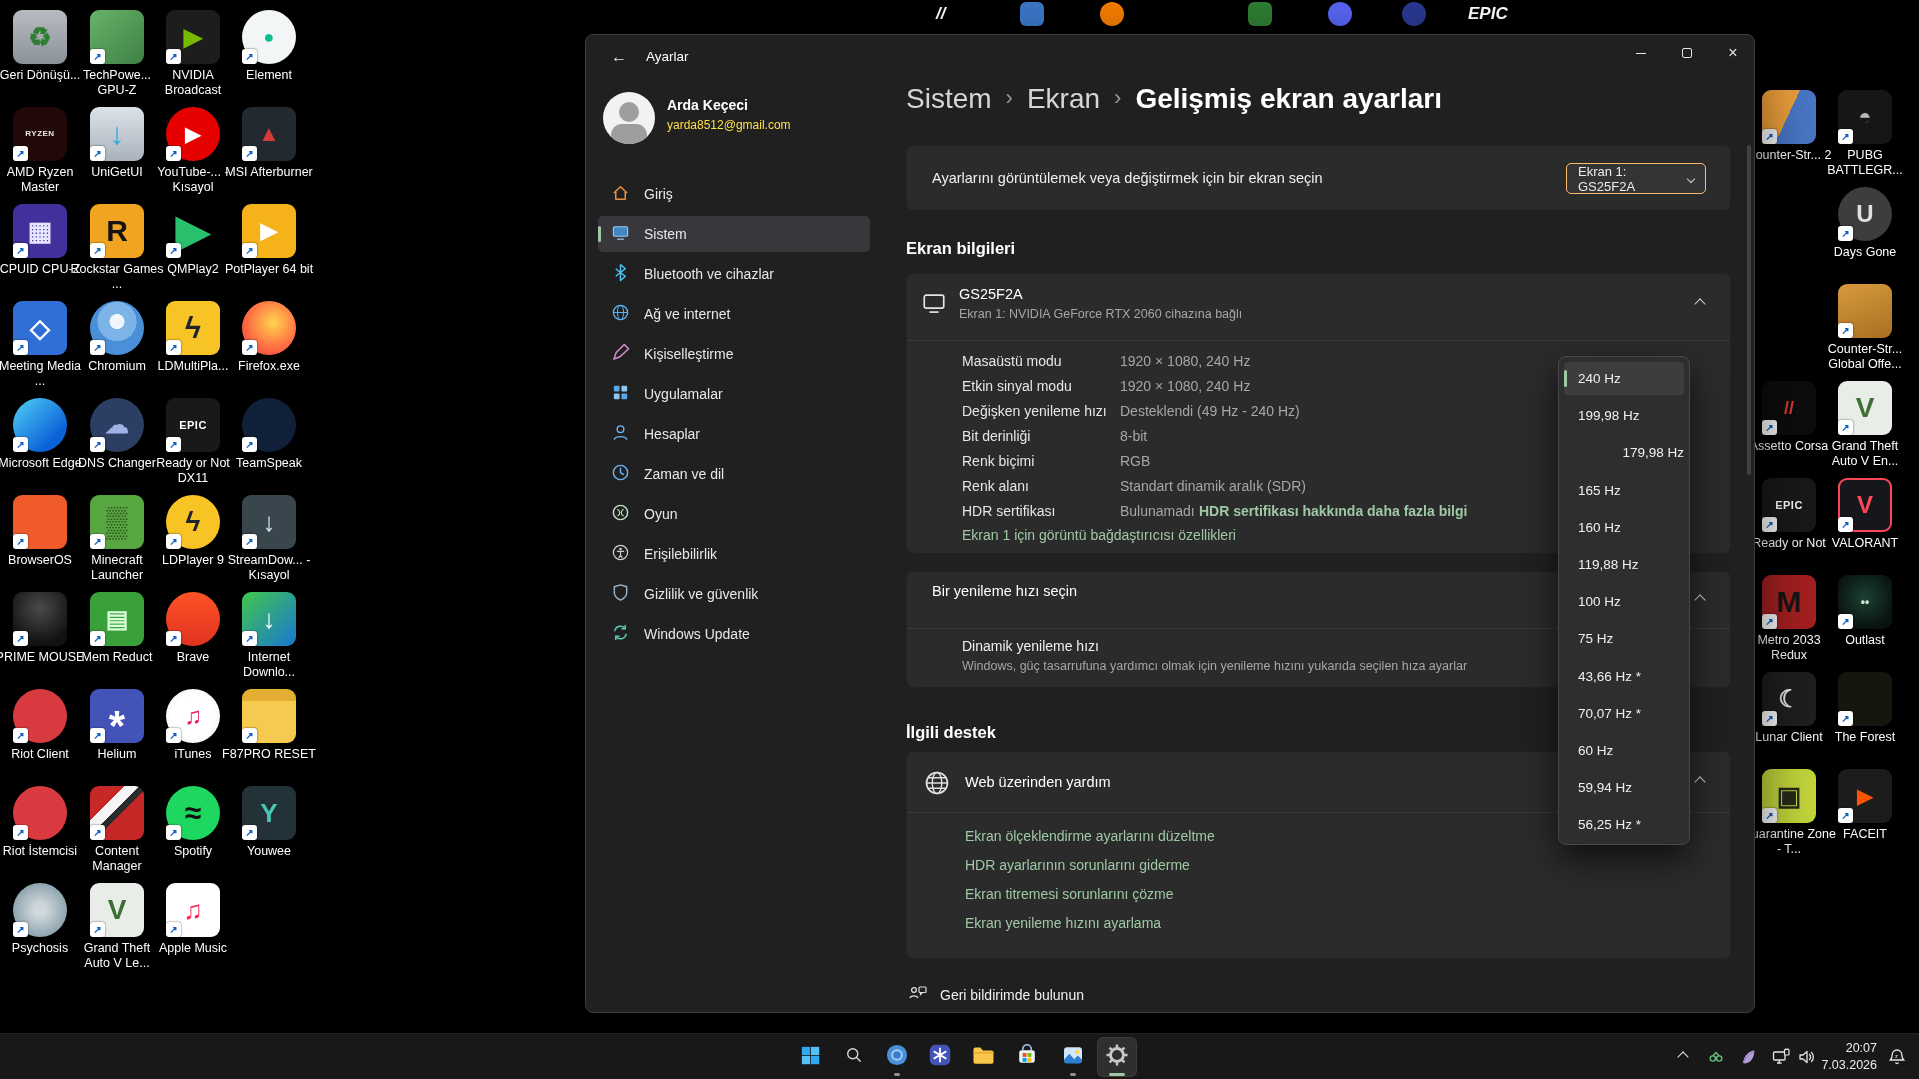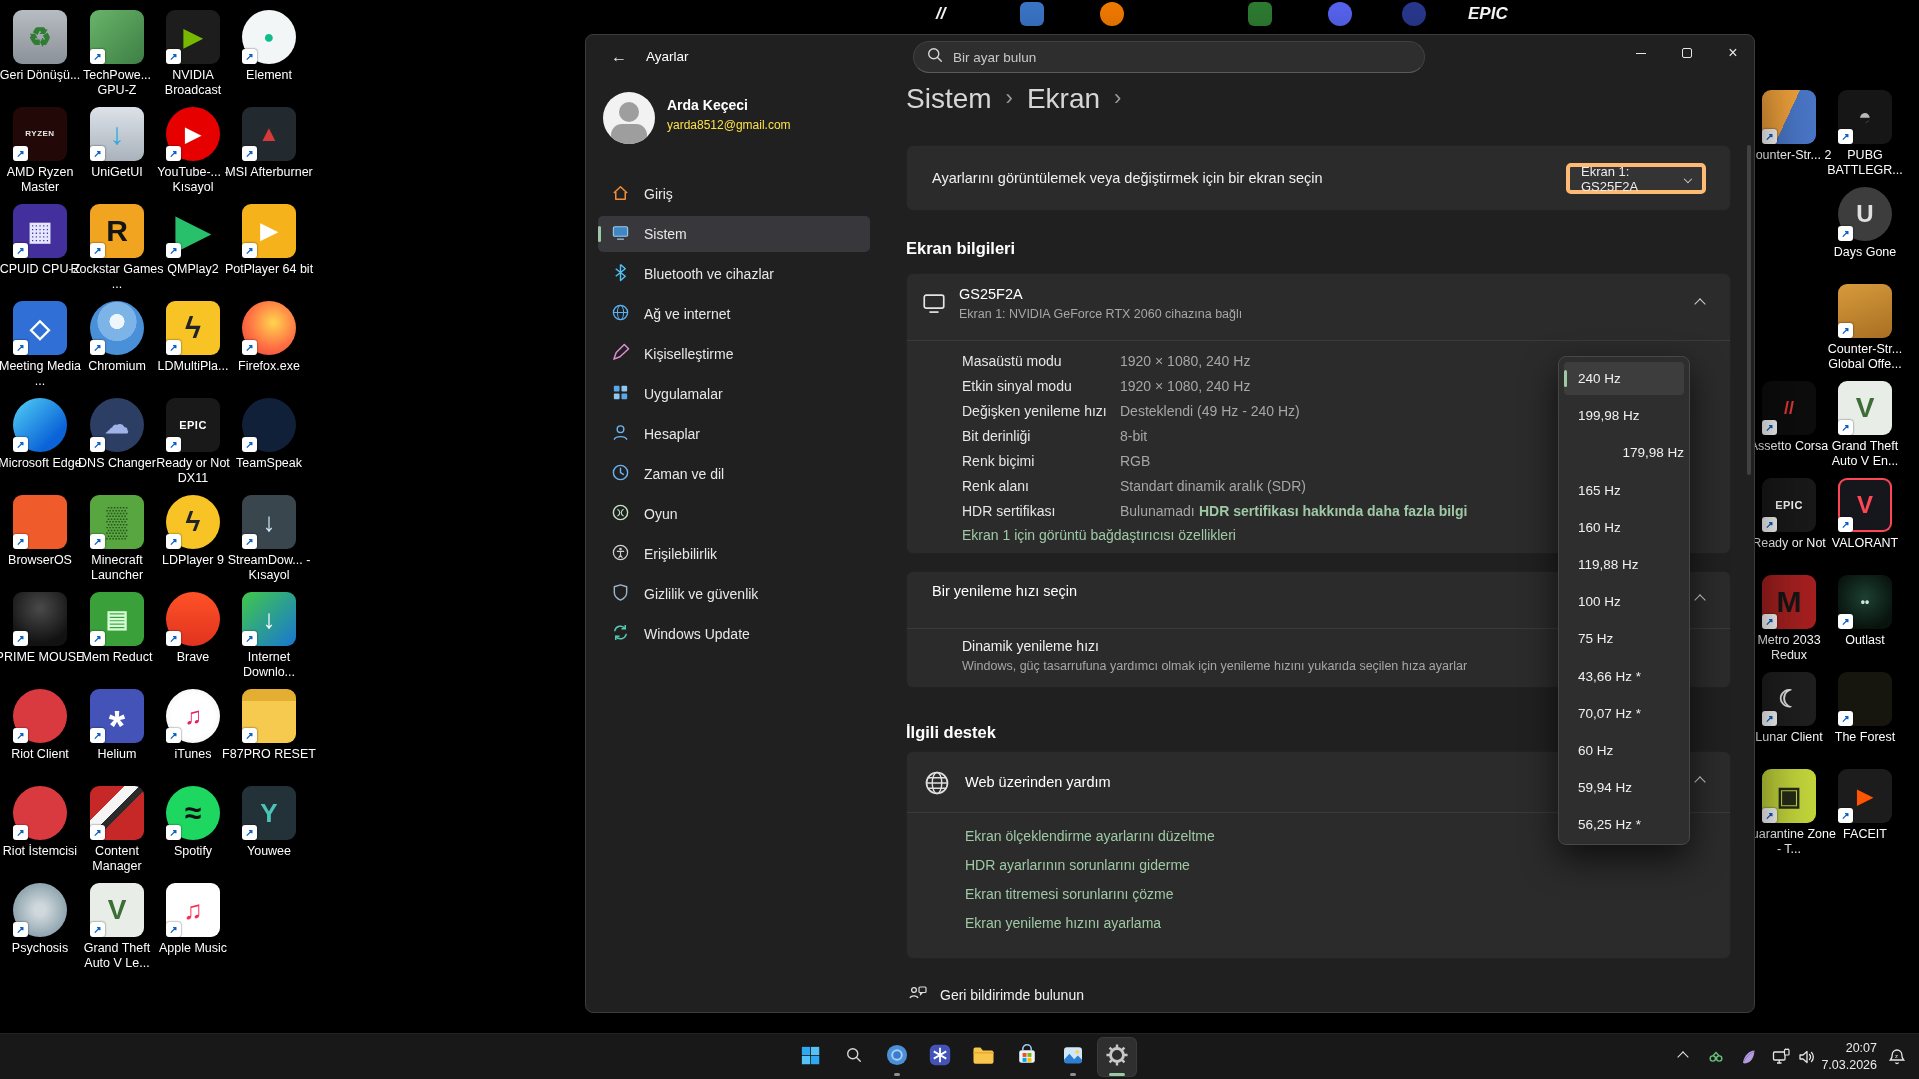--- a/index.html
+++ b/index.html
@@ -37,21 +37,21 @@
   .card{position:absolute;left:320px;width:825px;background:#2b2b2b;border:1px solid #222;border-radius:7px}
   .sect{position:absolute;left:320px;font-size:16.5px;font-weight:700;color:#fff}
   .rowlabel{color:#e6e6e6;font-size:14px}
   .rowvalue{color:#a6a6a6;font-size:14px}
   .greenlink{color:#9fc9a5;font-weight:700}
   .glink{color:#9fc9a5;font-size:14px}
   .divider{position:absolute;left:0;right:0;height:1px;background:#3a3a3a}
   .chev{display:inline-block;width:8px;height:8px;border-right:1.6px solid #cfcfcf;border-bottom:1.6px solid #cfcfcf}
   .chev-up{transform:rotate(-135deg)}
   .chev-down{transform:rotate(45deg)}
-  .selectctl{position:absolute;height:31px;background:#343434;border:4px solid #fdba74;border-radius:5px;display:flex;align-items:center;justify-content:space-between;padding:0 11px;color:#ececec;font-size:13px;gap:2px}
+  .selectctl{position:absolute;height:31px;background:#343434;border:1px solid #fdba74;border-radius:5px;display:flex;align-items:center;justify-content:space-between;padding:0 11px;color:#ececec;font-size:13px;gap:2px}
   .flyout{position:absolute;left:972px;top:321px;width:132px;height:489px;background:#2e2e2e;border:1px solid #474747;border-radius:8px;box-shadow:0 14px 34px rgba(0,0,0,.65);z-index:60;padding:4px}
   .flyitem{position:absolute;left:5px;width:120px;height:33px;border-radius:4px;display:flex;align-items:center;padding-left:14px;color:#f0f0f0;font-size:13.5px}
   .flyitem.sel{background:#3d3d3d}
   .flyitem .bar{position:absolute;left:0;top:8px;width:3px;height:17px;border-radius:2px}
   .scrollthumb{position:absolute;left:1161px;top:110px;width:4px;height:330px;border-radius:2px;background:#5c5c5c;opacity:.55}
   
   .taskbar{position:absolute;left:0;top:1033px;width:1919px;height:46px;background:#181818;border-top:1px solid rgba(255,255,255,.05);z-index:20}
   .tbtn{position:absolute;top:3px;width:40px;height:40px;border-radius:6px;display:flex;align-items:center;justify-content:center}
   .tbtn.active{background:#2f2f2f;box-shadow:inset 0 0 0 1px rgba(255,255,255,.06)}
   .rundot{position:absolute;bottom:1px;left:50%;transform:translateX(-50%);height:3px;border-radius:2px;background:#8f8f8f}
@@ -94,21 +94,21 @@
         <div class="dlabel">NVIDIA Broadcast</div>
       </div>
       <div class="dicon" style="left: 230px; top: 10px;">
         <div class="dimg circle" style="background: rgb(242, 246, 246);">
           <span class="dglyph" style="color: rgb(13, 189, 139); font-size: 18px;">●</span>
           <span class="sc">↗</span>
         </div>
         <div class="dlabel">Element</div>
       </div>
       <div class="dicon" style="left: 1px; top: 107px;">
-        <div class="dimg " style="background: rgb(35, 8, 8);">
+        <div class="dimg " style="background: rgb(35, 8, 8); border-radius: 13px;">
           <span class="dglyph" style="color: rgb(232, 232, 232); font-size: 8px; letter-spacing: 0.5px;">RYZEN</span>
           <span class="sc">↗</span>
         </div>
         <div class="dlabel">AMD Ryzen Master</div>
       </div>
       <div class="dicon" style="left: 78px; top: 107px;">
         <div class="dimg " style="background: linear-gradient(rgb(221, 226, 232), rgb(169, 178, 188));">
           <span class="dglyph" style="color: rgb(45, 168, 224); font-size: 30px;">↓</span>
           <span class="sc">↗</span>
         </div>
@@ -430,27 +430,20 @@
         </div>
         <div class="dlabel">FACEIT</div>
       </div>
     </div>
 </div>
 
 <div class="window">
   <div class="backbtn">←</div>
   <div class="wintitle">Ayarlar</div>
 
-  <div class="searchbox">
-    <span id="search-ico"><svg width="18" height="18" viewBox="0 0 20 20">
-          <circle cx="8.6" cy="8.6" r="5.6" fill="none" stroke="#d8d8d8" stroke-width="1.5"></circle>
-          <path d="M12.8 12.8 17 17" stroke="#d8d8d8" stroke-width="1.5" stroke-linecap="round"></path>
-        </svg></span>
-    <input placeholder="Bir ayar bulun" style="">
-  </div>
 
   <div class="caption" style="left:1032px">
       <span style="display:block;width:10px;height:1px;background:#e6e6e6"></span>
     </div>
   <div class="caption" style="left:1078px">
       <span style="display:block;width:10px;height:10px;border:1.2px solid #e6e6e6;border-radius:2px"></span>
     </div>
   <div class="caption" style="left:1124px">
       <span style="font-size:16px">×</span>
     </div>
@@ -544,20 +537,21 @@
           </svg></span>
         <span>Windows Update</span>
       </div>
     </div>
 
   <div class="crumb">
     <span>Sistem</span>
     <span class="sep">›</span>
     <span>Ekran</span>
     <span class="sep">›</span>
+    <span class="last">Gelişmiş ekran ayarları</span>
   </div>
 
   <div class="card" style="top:110px;height:66px">
     <div style="position:absolute;left:25px;top:24px;font-size:14.5px;color:#f0f0f0">Ayarlarını görüntülemek veya değiştirmek için bir ekran seçin</div>
     <div class="selectctl" style="left:659px;top:17px;width:140px">
       <span>Ekran 1: GS25F2A</span>
       <span class="chev chev-down" style="width:6px;height:6px"></span>
     </div>
   </div>
 

